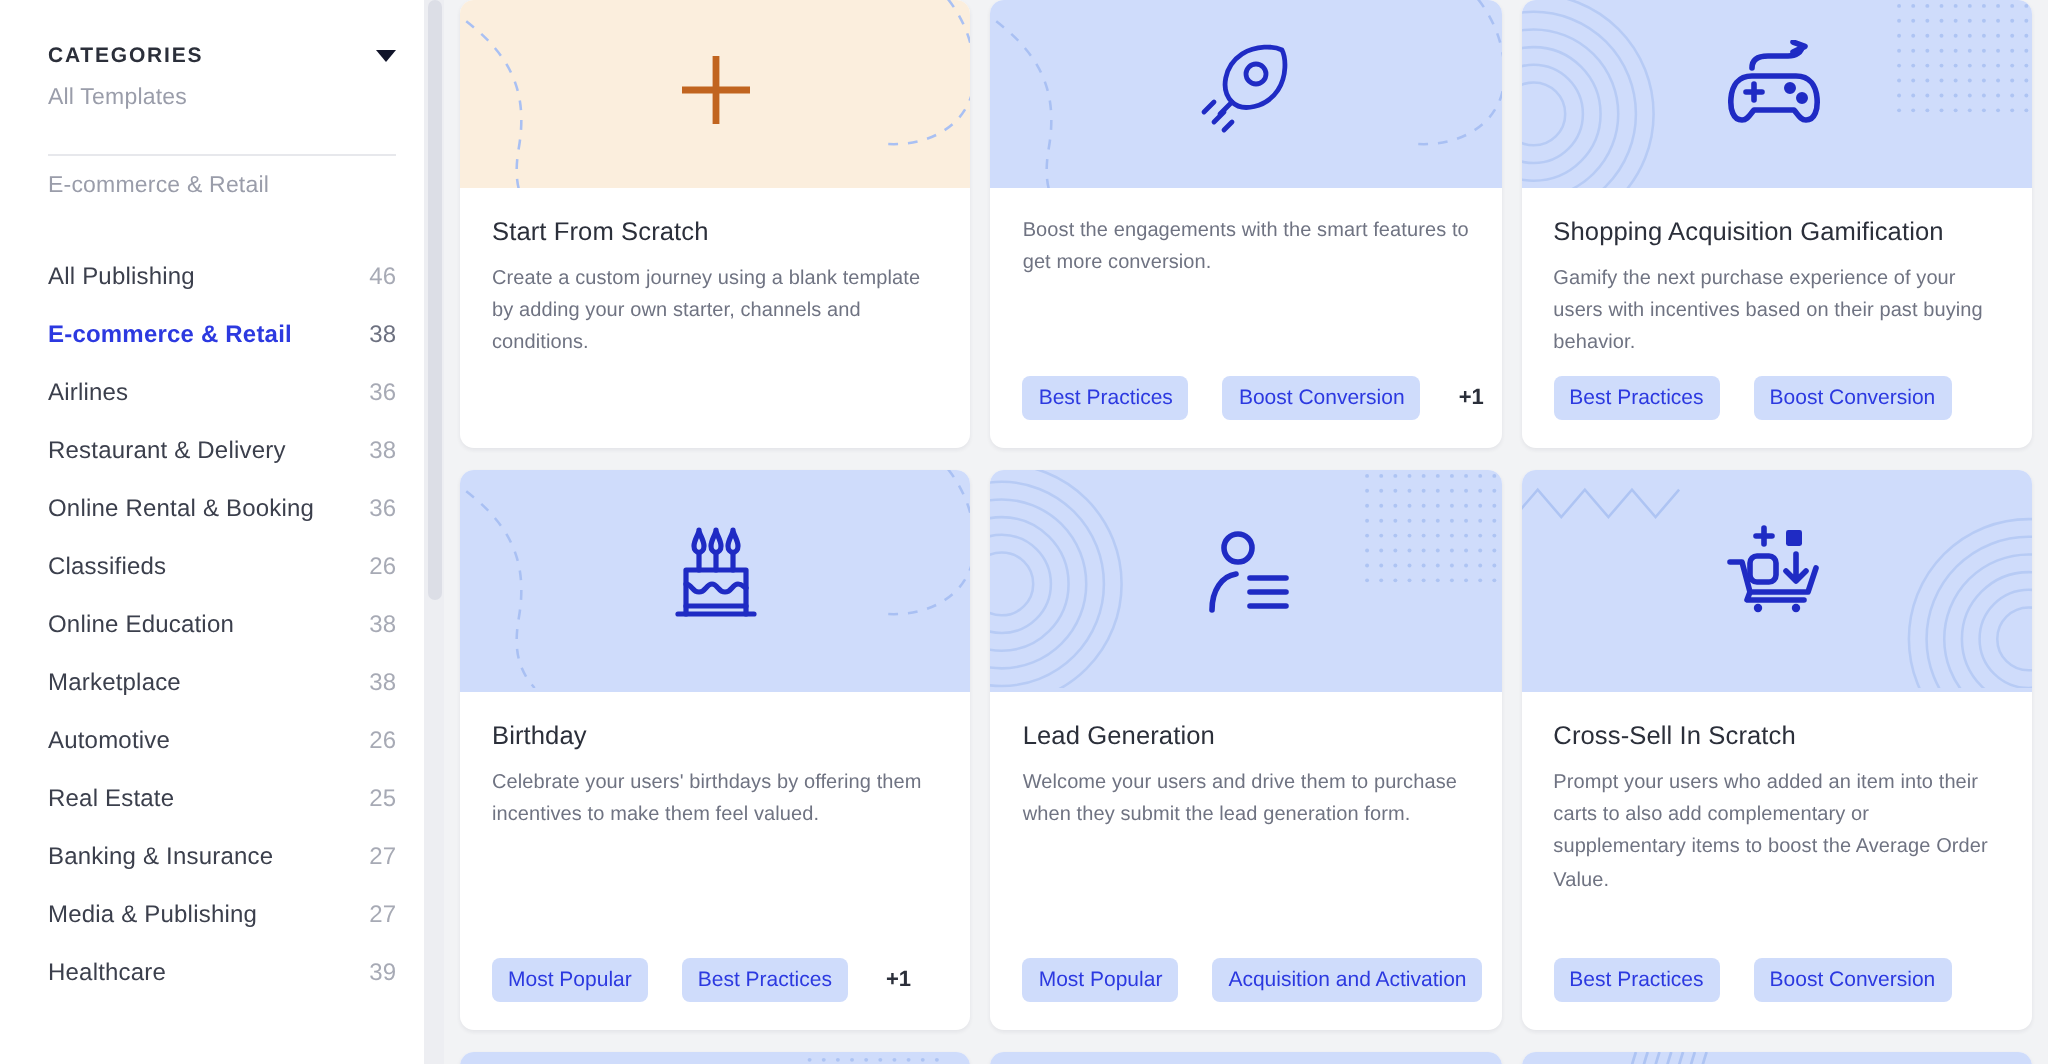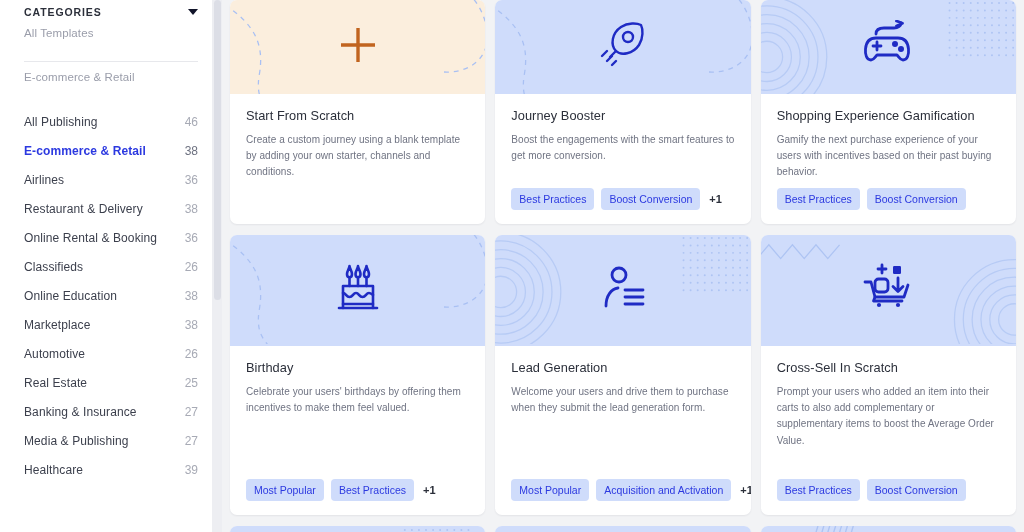--- a/index.html
+++ b/index.html
@@ -16,20 +16,21 @@
   .sidebar {
     width: 222px; min-width: 222px; height: 532px;
     background: #ffffff;
     padding: 0 24px 0 24px;
     position: relative;
     overflow: hidden;
   }
   .sb-section-head {
     display: flex; align-items: center; justify-content: space-between;
     padding-top: 6px;
+    margin-top: 16px;
   }
   .sb-title {
     font-size: 10.5px; font-weight: bold; letter-spacing: .9px;
     color: #2b2f3a; text-transform: uppercase;
   }
   .caret { width: 0; height: 0; border-left: 5px solid transparent;
            border-right: 5px solid transparent; }
   .caret-down { border-top: 6px solid #11142a; }
   .caret-up { border-bottom: 6px solid #11142a; }
   .sb-sub {
@@ -104,21 +105,21 @@
   .card-title {
     font-size: 12.8px; color: #2b2f3a; font-weight: normal;
     letter-spacing: .05px; margin-bottom: 9px;
   }
   .card-desc {
     font-size: 10px; color: #6f7382; line-height: 1.62;
     letter-spacing: .05px;
   }
   .card-tags {
     margin-top: auto; padding-bottom: 14px;
-    display: flex; align-items: center; gap: 7px; flex-wrap: nowrap;
+    display: flex; align-items: center; gap: 17px; flex-wrap: nowrap;
   }
   .tag {
     background: #cfdcfb; color: #2c39e0;
     font-size: 10.5px; border-radius: 4px;
     padding: 5px 8px; white-space: nowrap;
   }
   .tag-more { font-size: 11px; color: #2b2f3a; font-weight: bold; padding-left: 2px; }
 </style>
 </head>
 <body>
@@ -222,21 +223,20 @@
               <path d="M196 -25 C235 -25 262 5 262 38 C262 62 240 76 214 73" stroke="#a9c0f3" fill="none" stroke-width="1.3" stroke-dasharray="5 5"></path>
             </svg>
             <span class="hero-icon"><svg width="52" height="50" viewBox="0 0 52 50" fill="none" stroke="#1f2bc4" stroke-width="2.4" stroke-linecap="round" stroke-linejoin="round">
                 <path d="M19 31 C13 25 15 13 24 7 C31 2.5 40 3 44 5 C46 9 46.5 18 42 25 C36 34 24 36 19 31Z"></path>
                 <circle cx="31" cy="17" r="5"></circle>
                 <path d="M19 31 L13 37"></path>
                 <path d="M10 31 L5 36 M15 36 L10 41 M19 41 L15 45"></path>
               </svg></span>
           </div>
           <div class="card-body">
-            <div class="card-title">Journey Booster</div>
             <div class="card-desc">Boost the engagements with the smart features to get more conversion.</div>
             <div class="card-tags">
               <span class="tag">Best Practices</span>
               <span class="tag">Boost Conversion</span>
               <span class="tag-more">+1</span>
             </div>
           </div>
         </div>
         <div class="card card-r1">
           <div class="card-hero hero-blue">
@@ -331,21 +331,21 @@
             <span class="hero-icon"><svg width="56" height="50" viewBox="0 0 56 50" fill="none" stroke="#1f2bc4" stroke-width="2.8" stroke-linecap="round" stroke-linejoin="round">
                 <path d="M16 14 C16 9 20 8 24 8 L34 8 C38 8 41 6 41 3"></path>
                 <path d="M36.5 1 L42.5 3.2 L36.5 6"></path>
                 <path d="M16 18 C9 18 6 23 5.5 29 C5 34.5 6.5 40 11 40 C14 40 15 37 17 35 L37 35 C39 37 40 40 43 40 C47.5 40 49 34.5 48.5 29 C48 23 45 18 38 18 Z"></path>
                 <path d="M13 26 H21 M17 22 V30"></path>
                 <circle cx="35" cy="24" r="1.6" fill="#1f2bc4"></circle>
                 <circle cx="41" cy="29" r="1.6" fill="#1f2bc4"></circle>
               </svg></span>
           </div>
           <div class="card-body">
-            <div class="card-title">Shopping Experience Gamification</div>
+            <div class="card-title">Shopping Acquisition Gamification</div>
             <div class="card-desc">Gamify the next purchase experience of your users with incentives based on their past buying behavior.</div>
             <div class="card-tags">
               <span class="tag">Best Practices</span>
               <span class="tag">Boost Conversion</span>
             </div>
           </div>
         </div>
         <div class="card card-r2">
           <div class="card-hero hero-blue">
             <svg class="hero-deco" viewBox="0 0 260 111" preserveAspectRatio="none">

